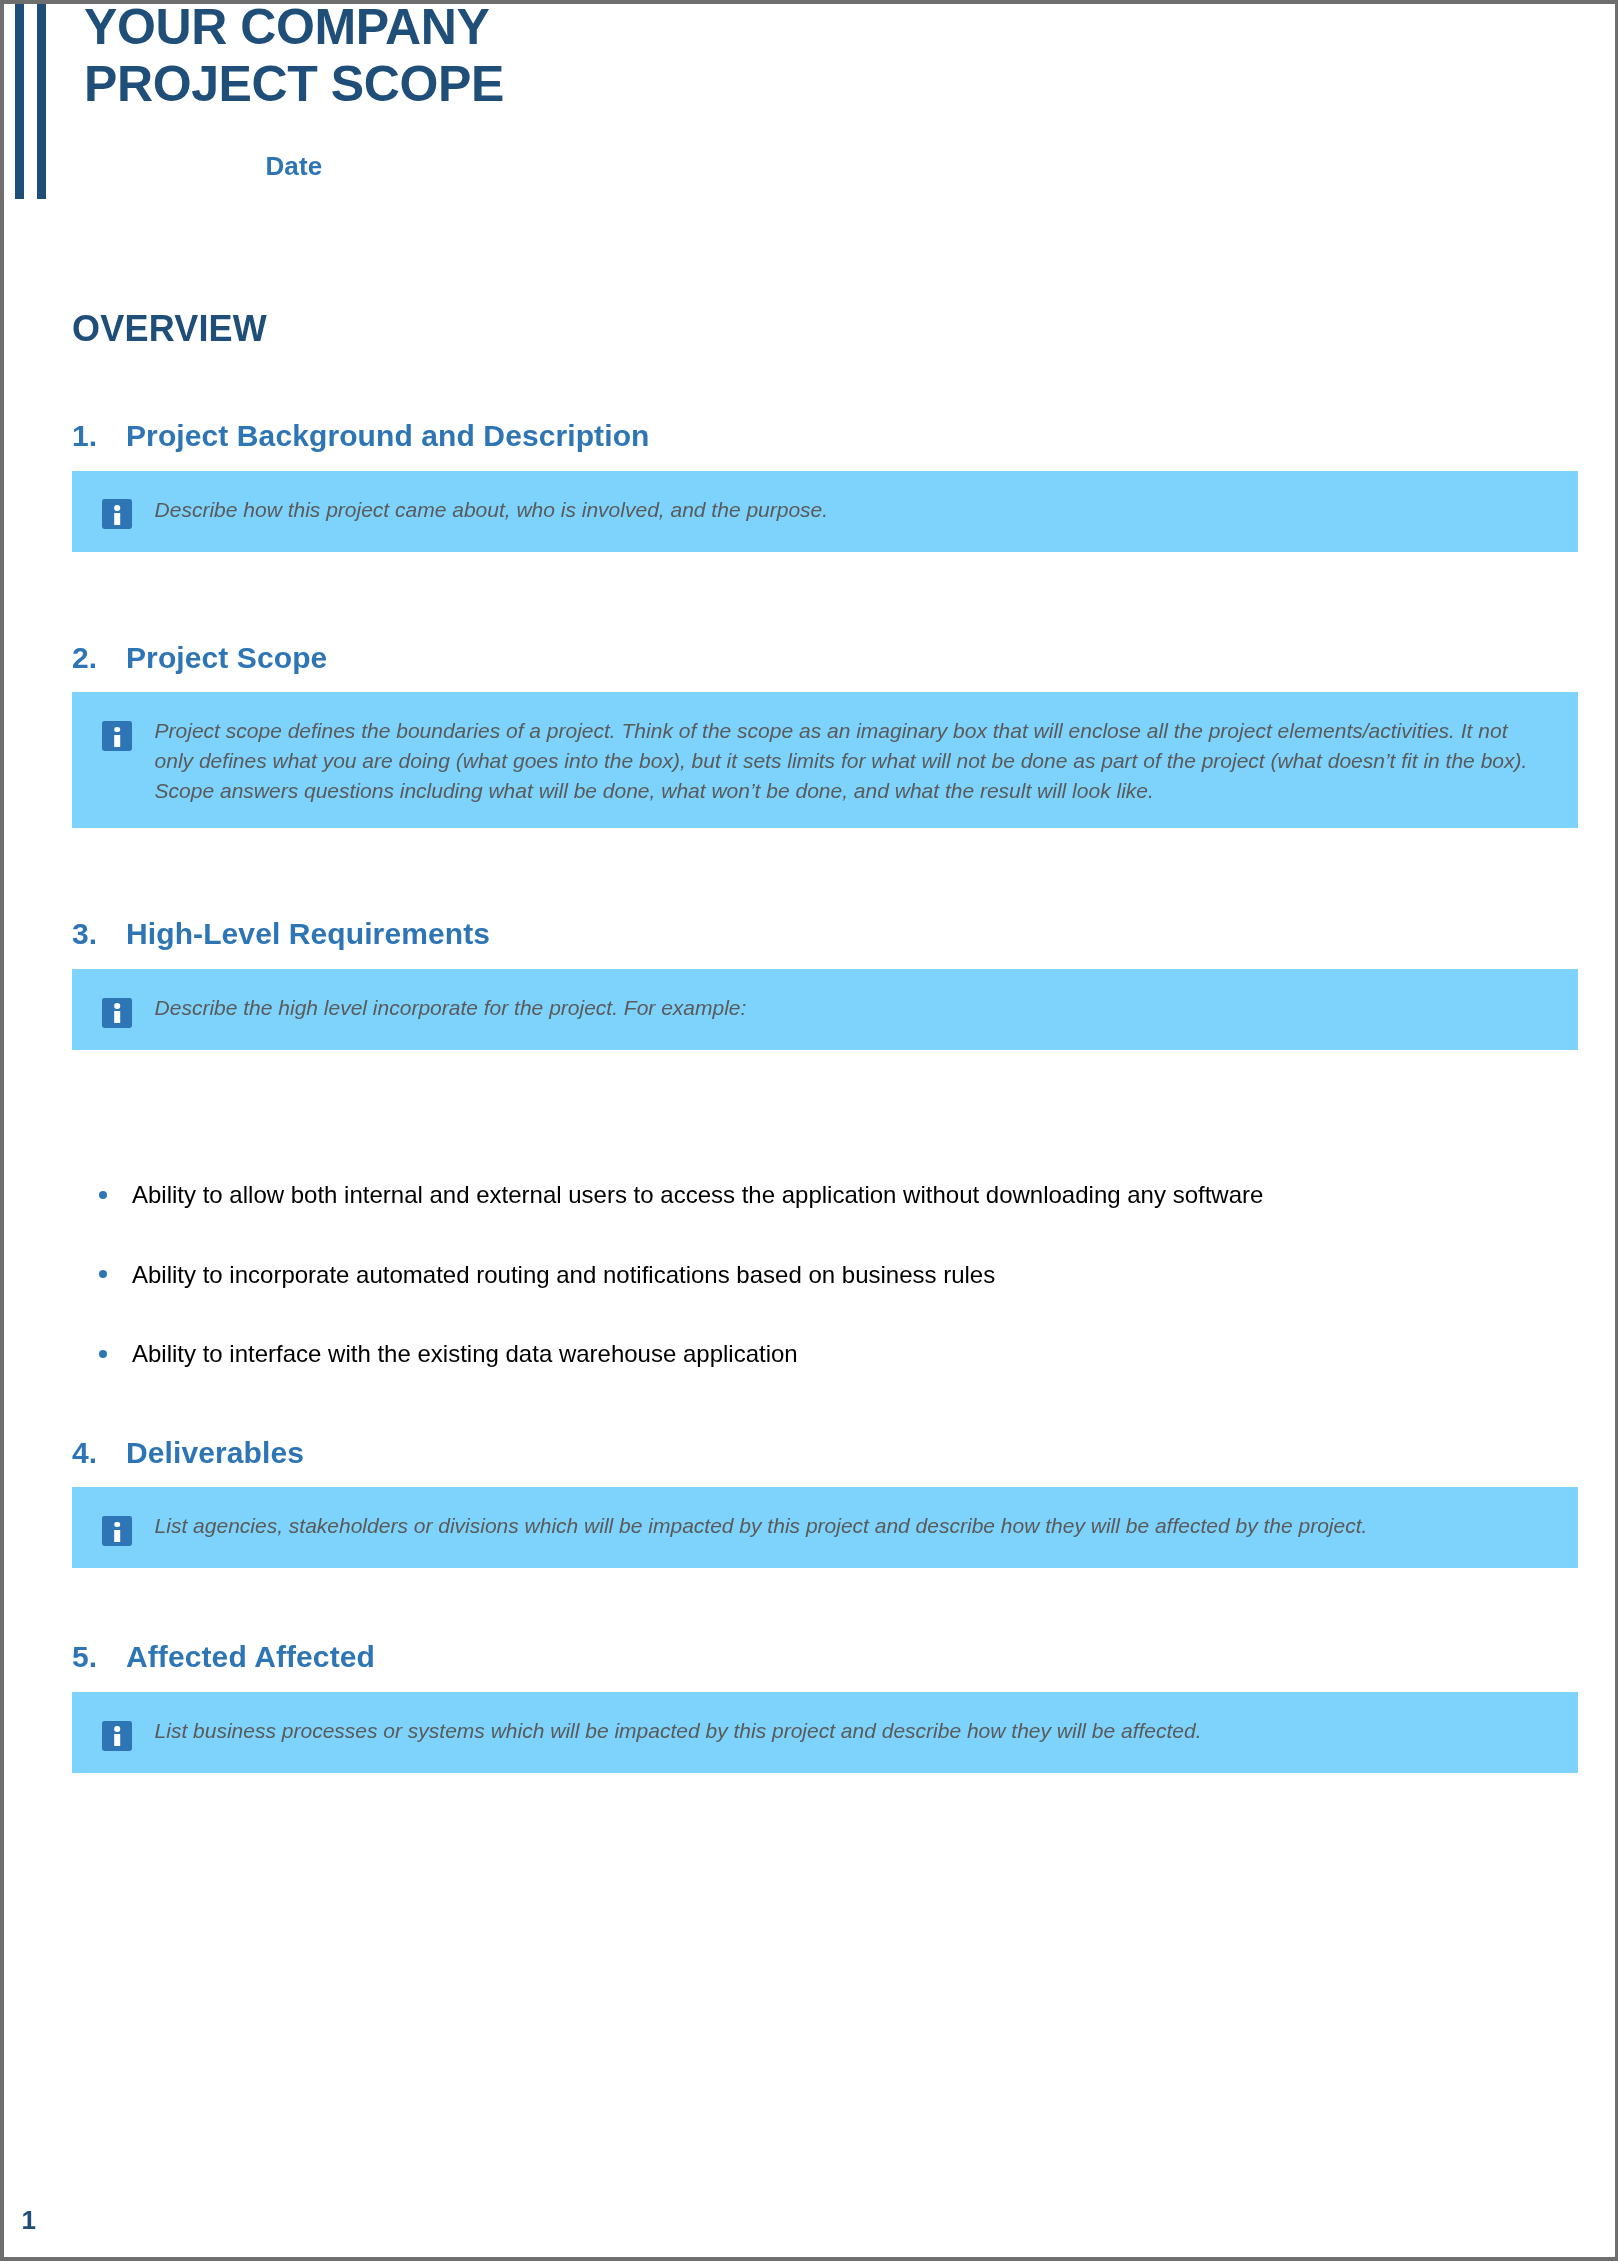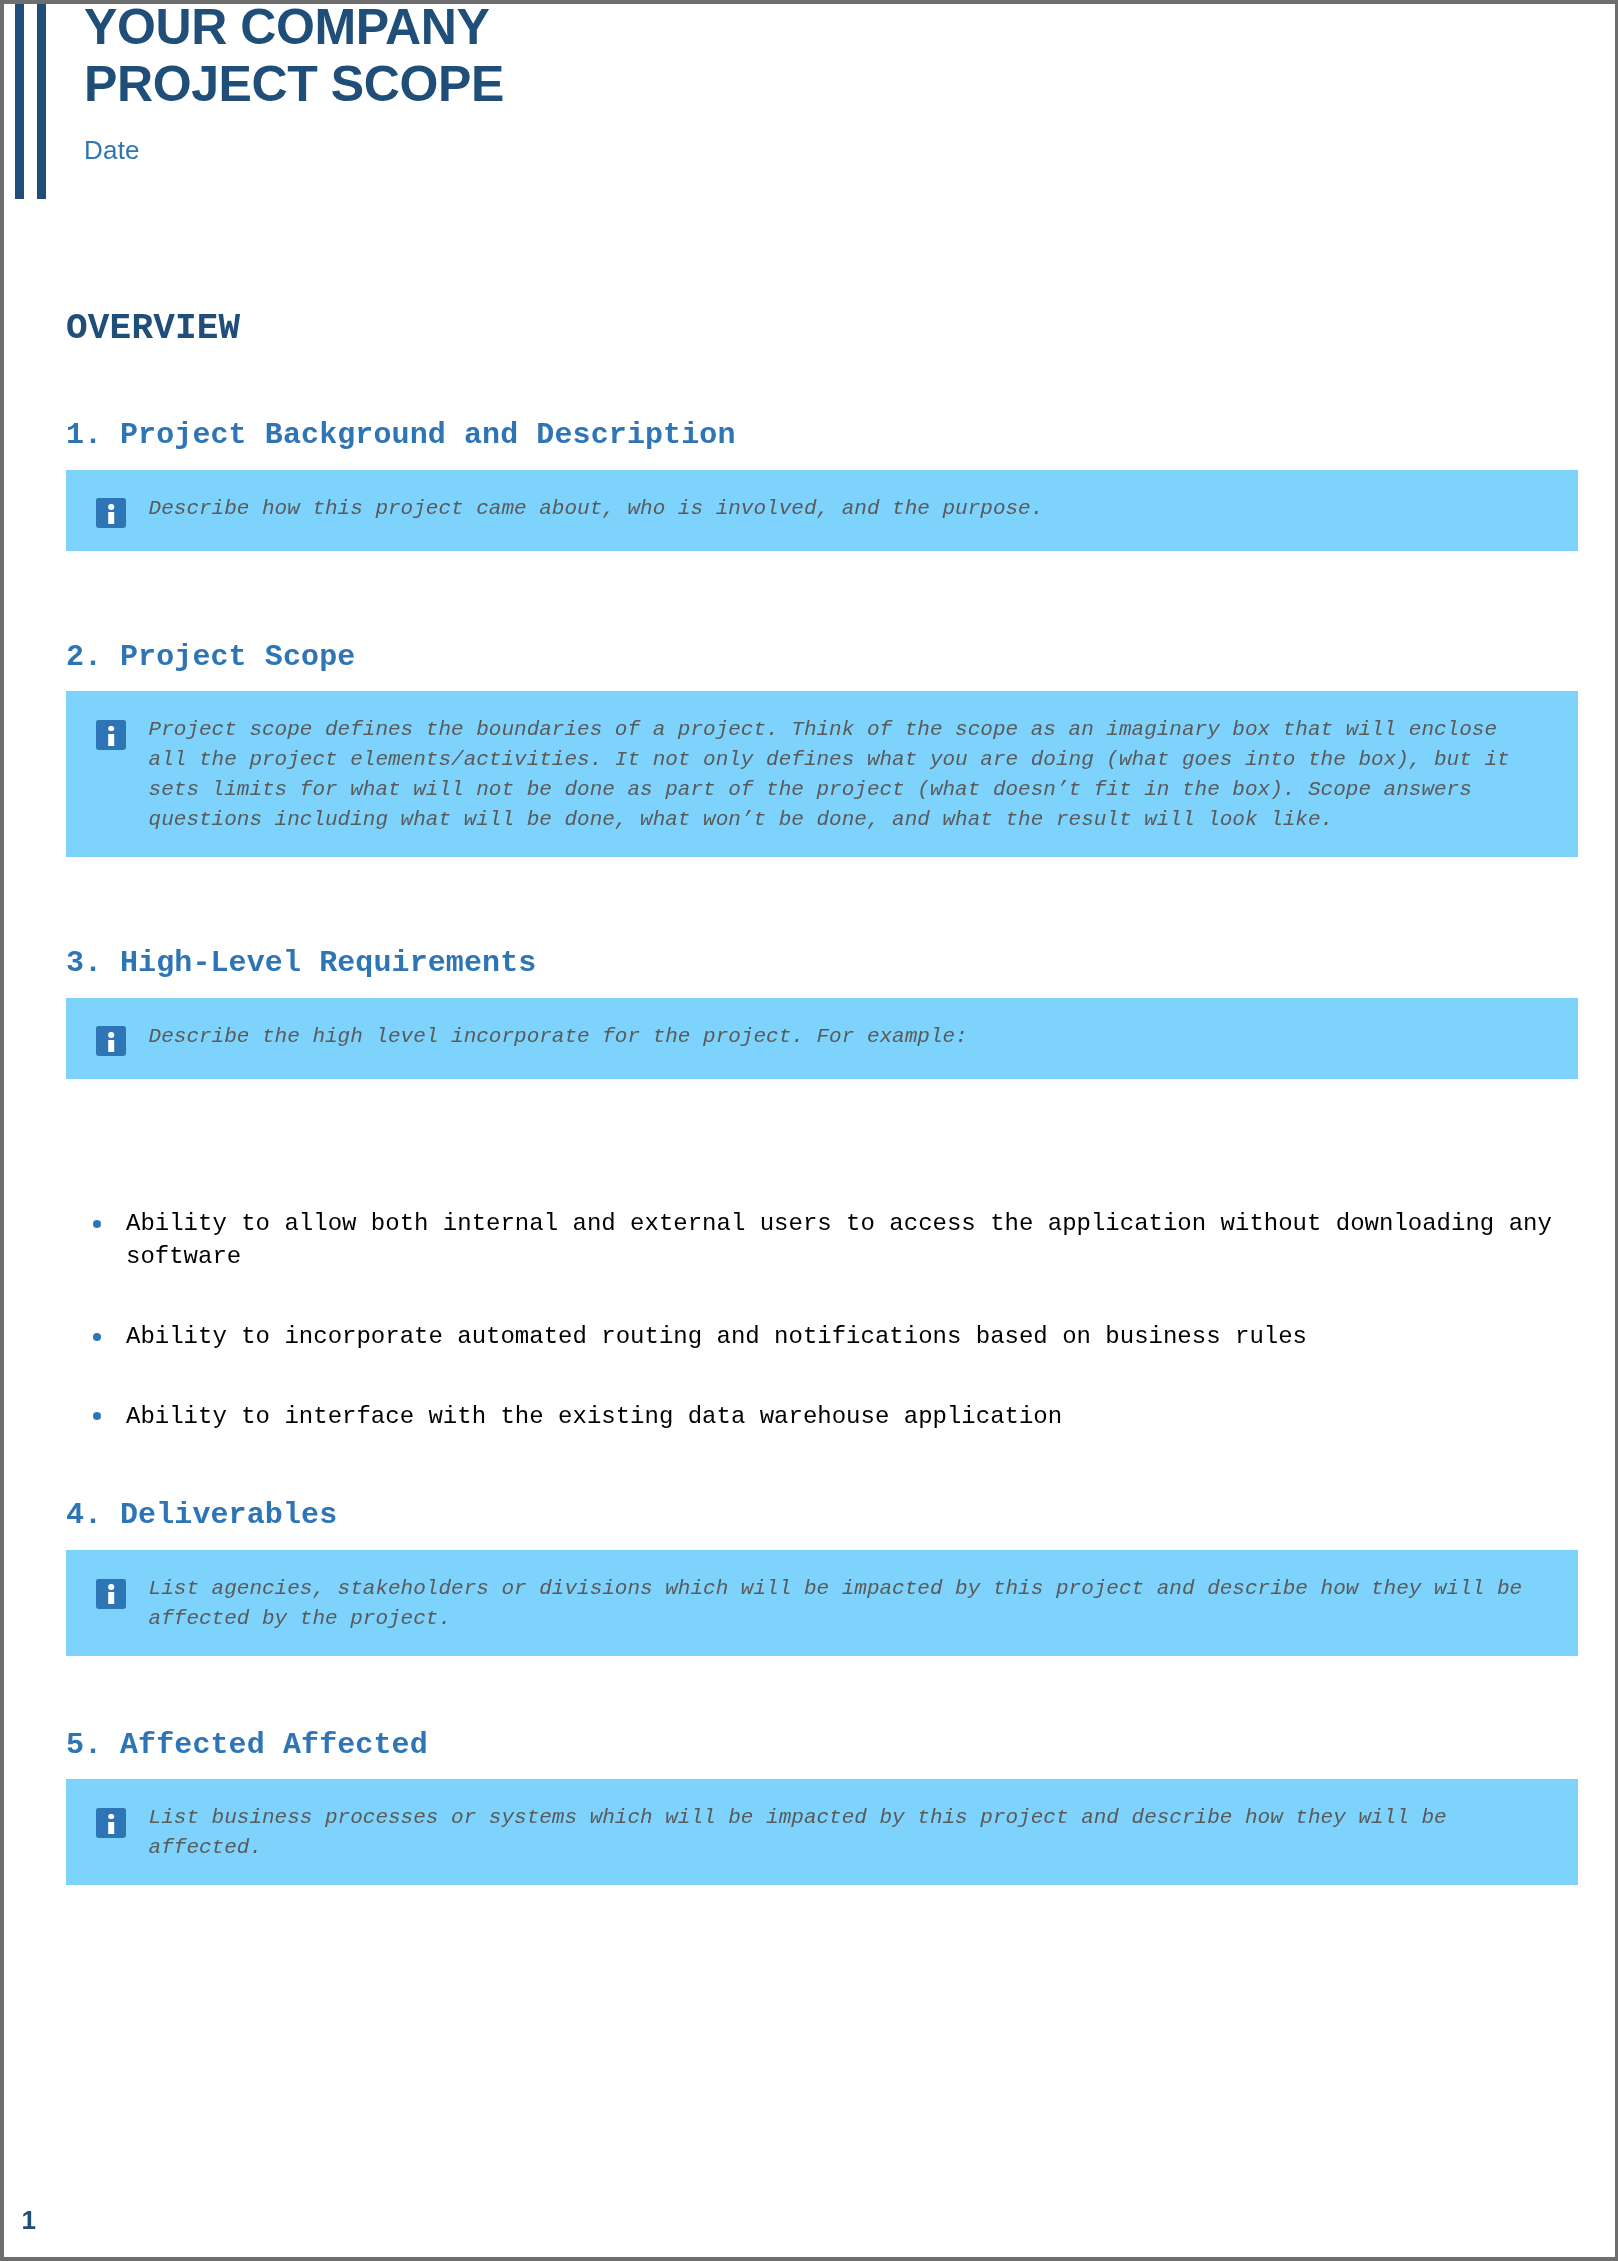--- a/index.html
+++ b/index.html
@@ -53,32 +53,32 @@
     font-size: 50px;
     font-weight: bold;
     color: #1f4e79;
     line-height: 1.13;
     letter-spacing: -0.4px;
     margin: 0;
     white-space: pre-line;
   }
   .doc-date {
     font-size: 26px;
-    font-weight: normal;
+    font-weight: bold;
     color: #2e75b6;
-    margin: 0;
+    margin: 16px;
     padding-top: 22.4px;
     letter-spacing: 0.2px;
+    text-align: center;
   }
 
   
   .body-area {
     position: relative;
-    padding: 0 0 0 4px;
-    font-family: Liberation Mono, monospace;
+    padding: 0 0 0 10px;
   }
   .section-title-main {
     font-size: 36px;
     font-weight: bold;
     color: #1f4e79;
     margin: 0;
     padding: 100px 0 0 58px;
     letter-spacing: 0.2px;
   }
   .numbered-heading {

